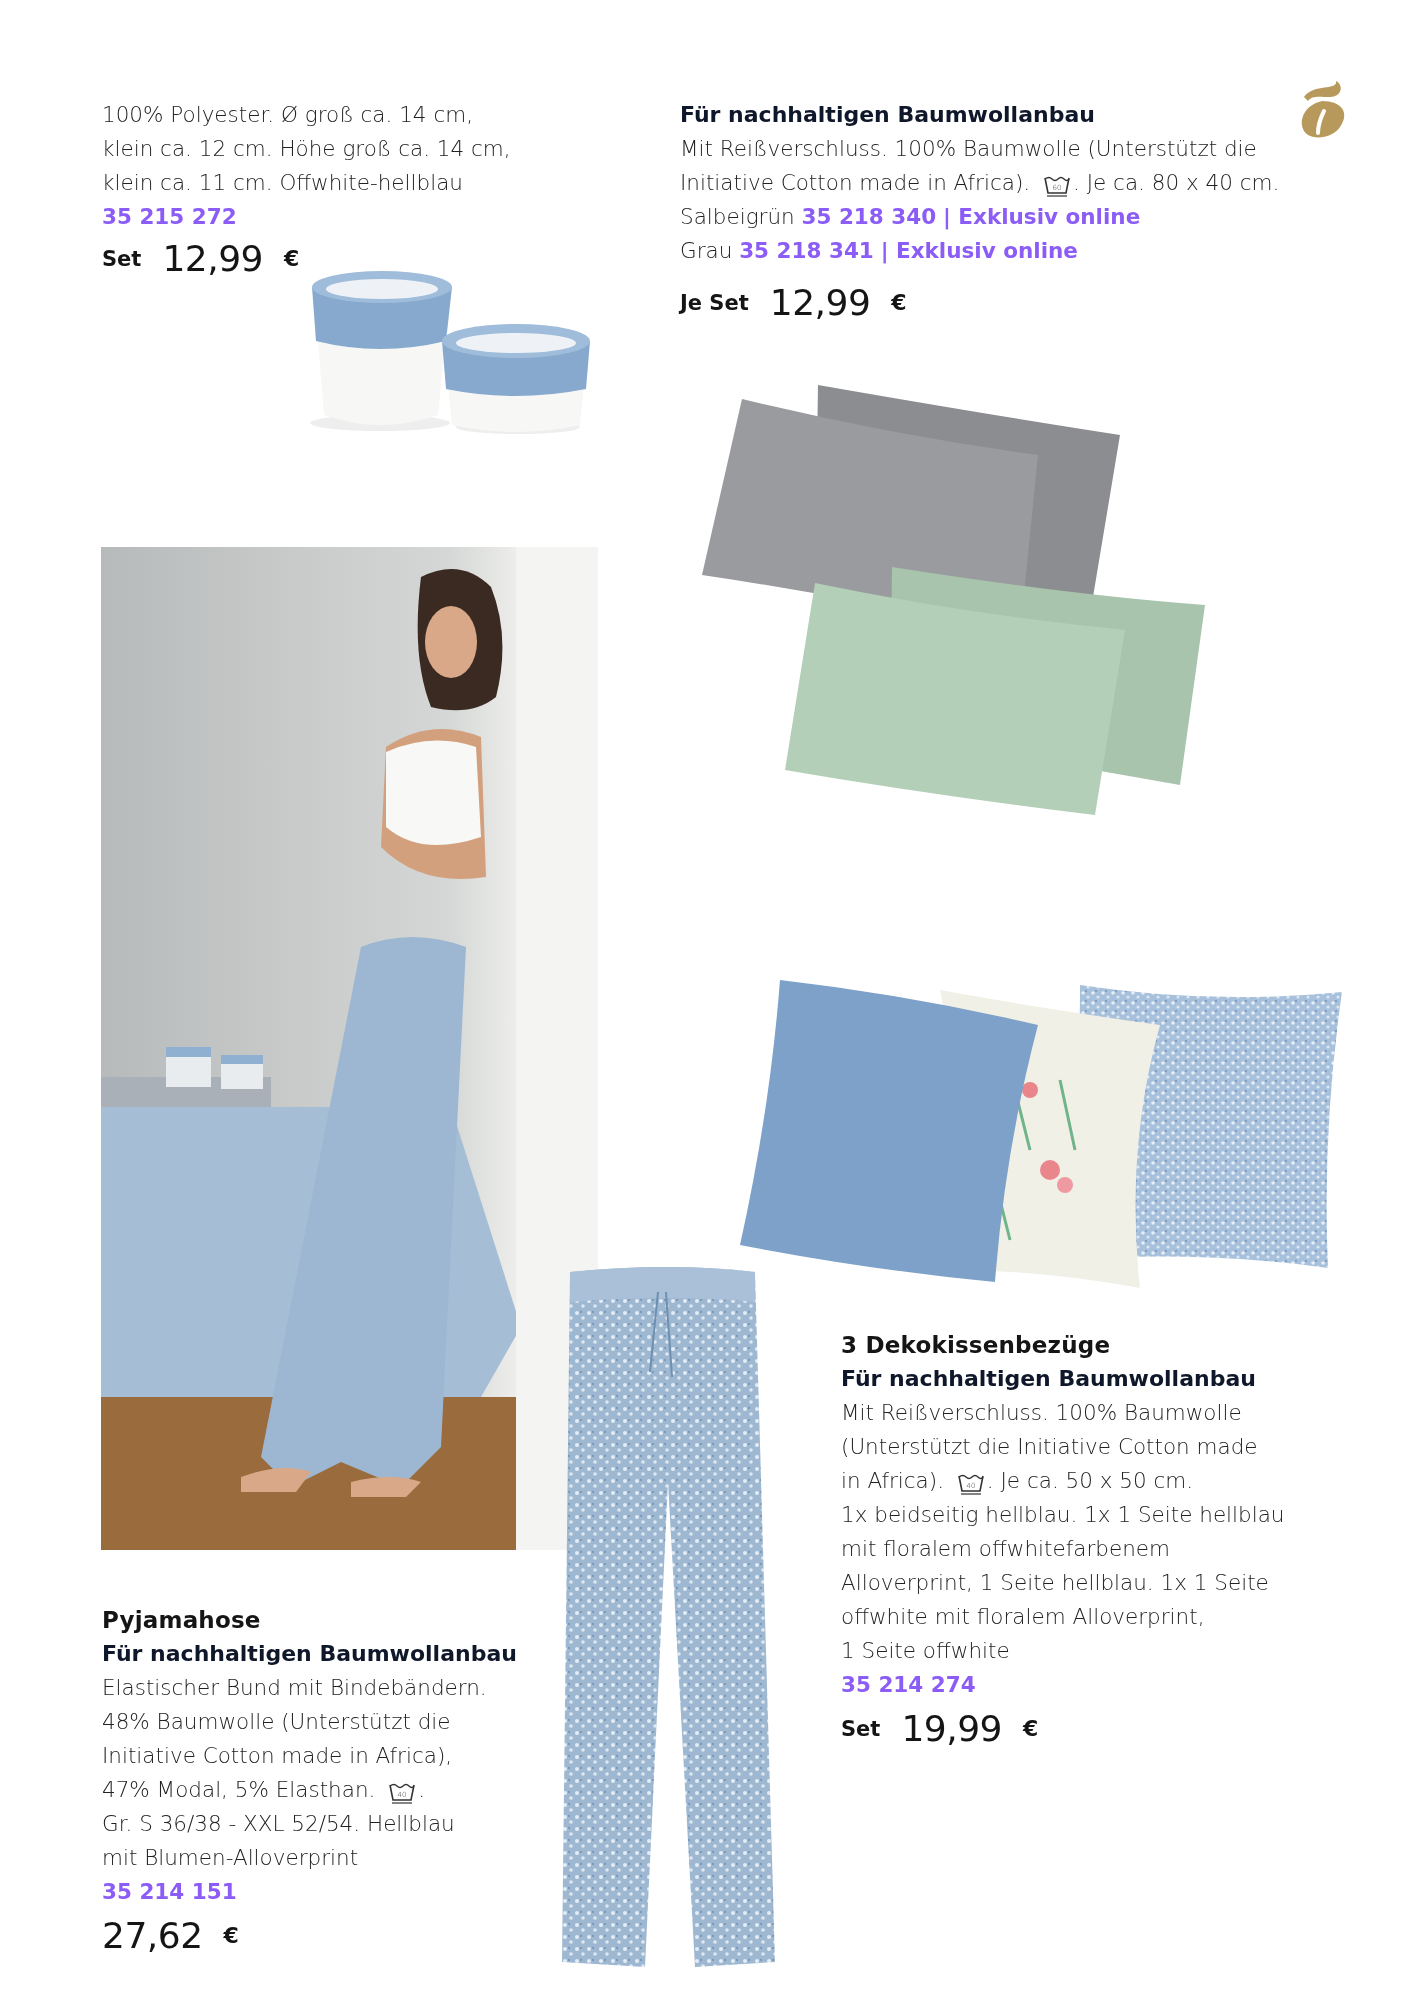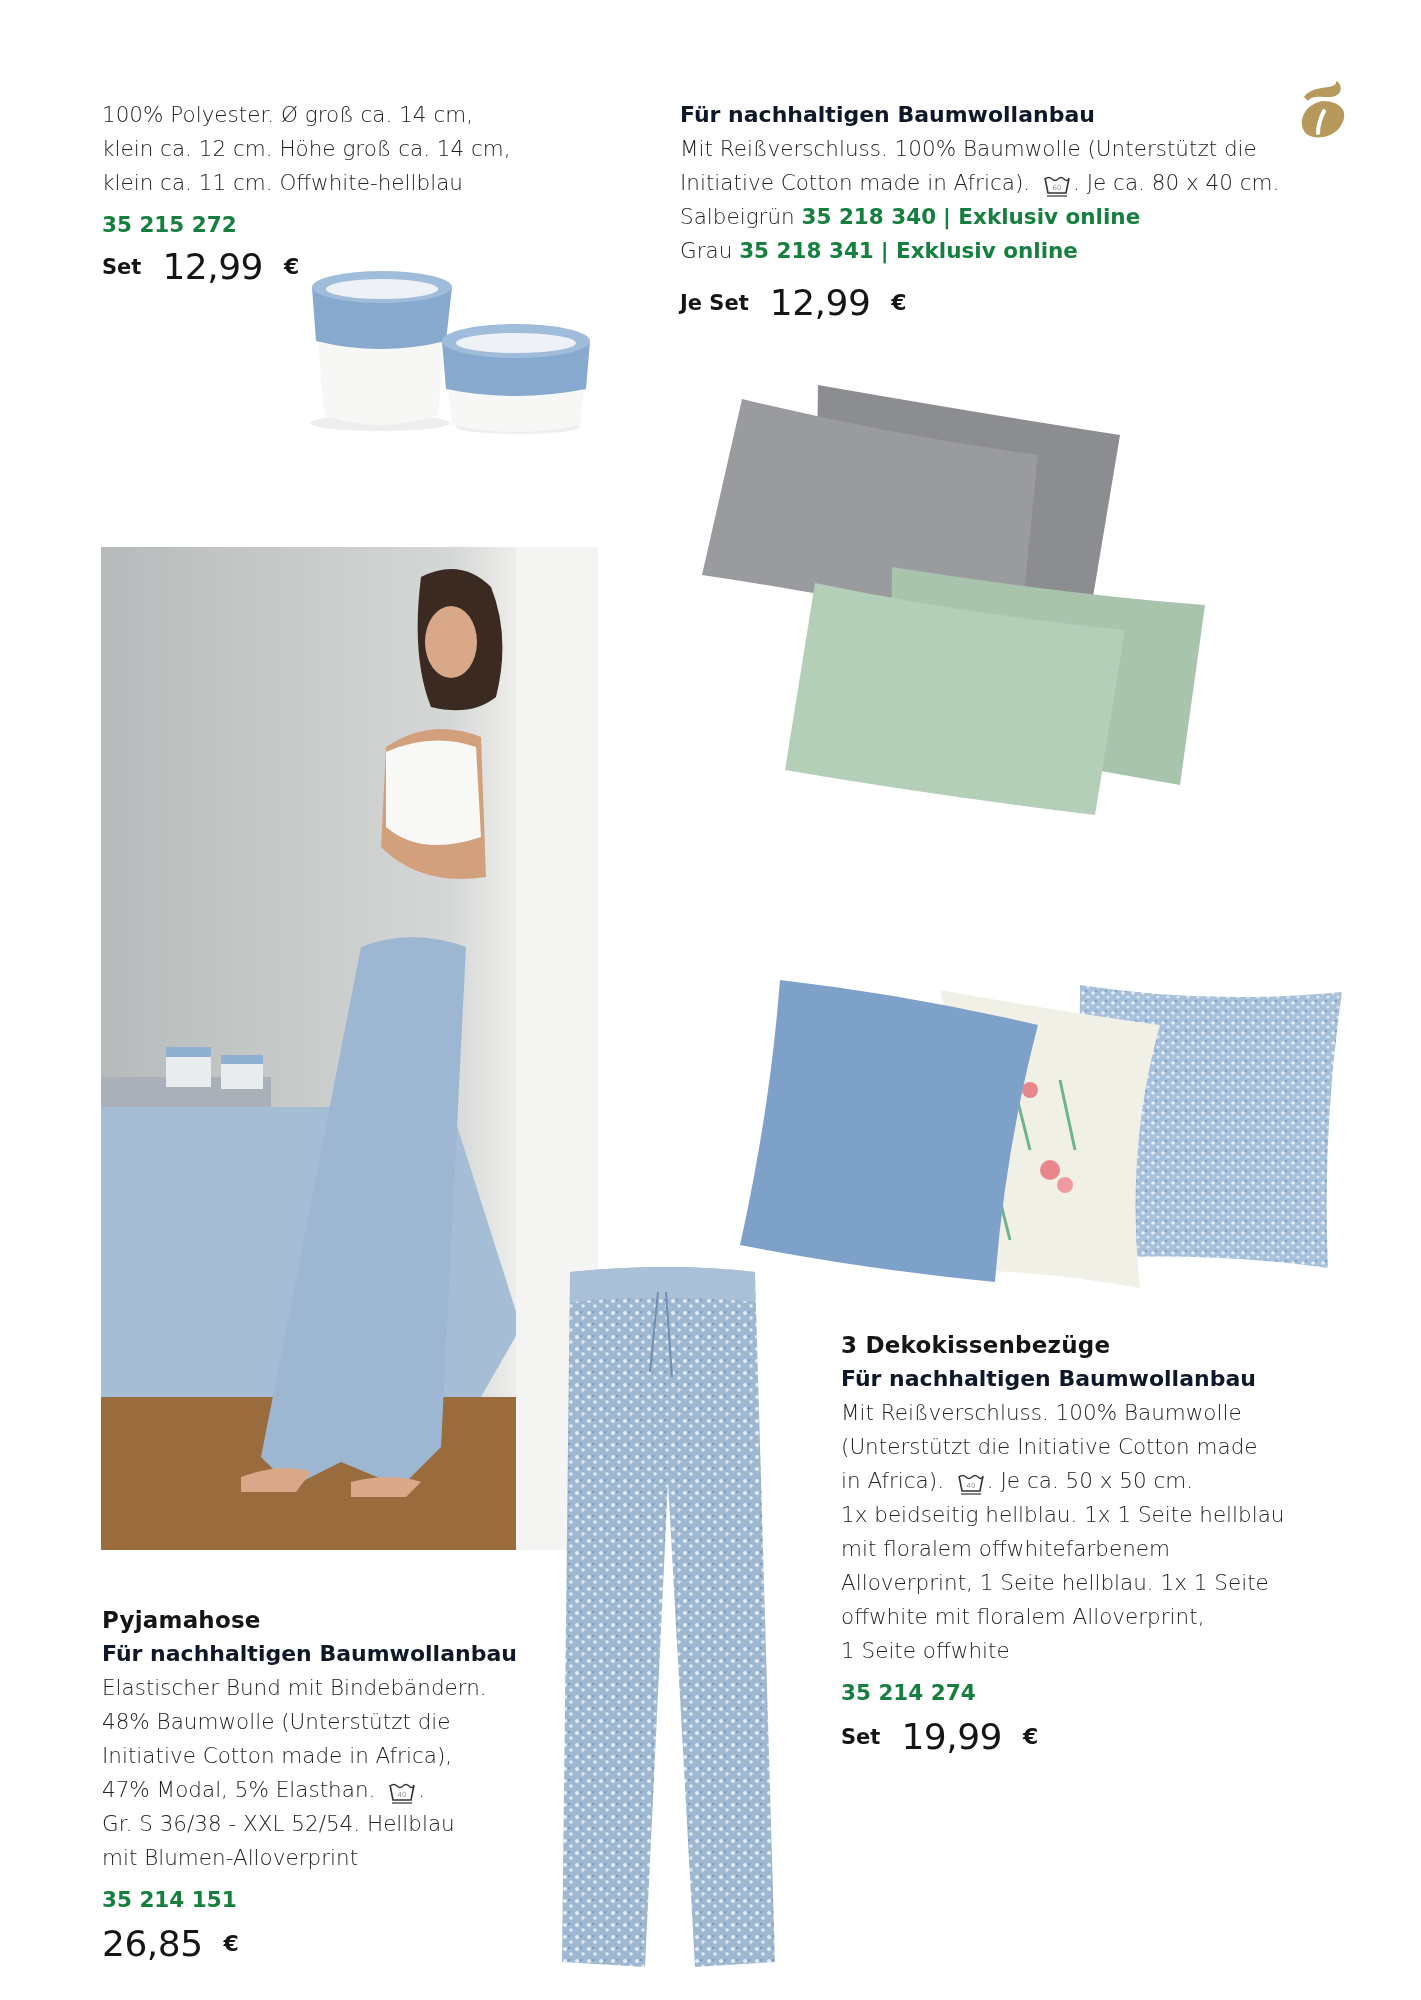--- a/index.html
+++ b/index.html
@@ -2,21 +2,21 @@
 <html><head>
 <meta charset="utf-8">
 <style>
   html, body { margin:0; padding:0; background:#ffffff; }
   body { width:1421px; height:2000px; position:relative; overflow:hidden;
          font-family:"DejaVu Sans", sans-serif; color:#1c1c1c; }
   .abs { position:absolute; }
   .title { font-weight:bold; font-size:23px; letter-spacing:0.2px; line-height:34px; color:#151515; }
   .green { font-weight:bold; font-size:22px; line-height:34px; color:#0f172a; }
   .body { font-size:21.5px; line-height:34px; color:#222; font-weight:300; }
-  .artno { font-weight:bold; font-size:21.5px; line-height:34px; color:#15803d;margin-top:8px; }
+  .artno { font-weight:bold; font-size:21.5px; line-height:34px; color:#8b5cf6; }
   .price { display:flex; align-items:center; gap:21px; color:#151515; }
   .price .prefix { font-weight:bold; font-size:21px; }
   .price .amount { font-size:36px; font-weight:normal; letter-spacing:-0.5px; }
   .price .cur { font-size:22px; font-weight:bold; }
   .wash { display:inline-block; vertical-align:middle; width:28px; height:22px; position:relative; margin:0 2px 0 6px; }
   .wash svg { width:28px; height:22px; }
   
   .photo { overflow:hidden; }
 </style>
 </head>
@@ -129,21 +129,21 @@
           <path d="M2 4 Q6 1 9 4 Q12 7 15 4 Q18 1 21 4 Q24 7 26 4" fill="none" stroke="#333" stroke-width="1.4"></path>
           <text x="14" y="15" font-size="7" text-anchor="middle" fill="#333" font-family="DejaVu Sans, sans-serif">40</text>
           <line x1="4" y1="21" x2="24" y2="21" stroke="#333" stroke-width="1.2"></line>
         </svg>
     </span><span>.</span>
   </div>
   <div class="body">Gr. S 36/38 - XXL 52/54. Hellblau</div>
   <div class="body">mit Blumen-Alloverprint</div>
   <div class="artno">35 214 151</div>
   <div class="price" style="margin-top:6px;">
-    <span class="amount">26,85</span>
+    <span class="amount">27,62</span>
     <span class="cur">€</span>
   </div>
 </section>
 
 <div class="abs" style="left:550px;top:1262px;width:240px;height:730px;">
   <svg viewBox="0 0 240 730" width="240" height="730">
     <defs>
       <pattern id="fl" width="12" height="12" patternUnits="userSpaceOnUse">
         <rect width="12" height="12" fill="#9fb8d1"></rect>
         <circle cx="3" cy="3" r="2" fill="#e3ecf5"></circle>

